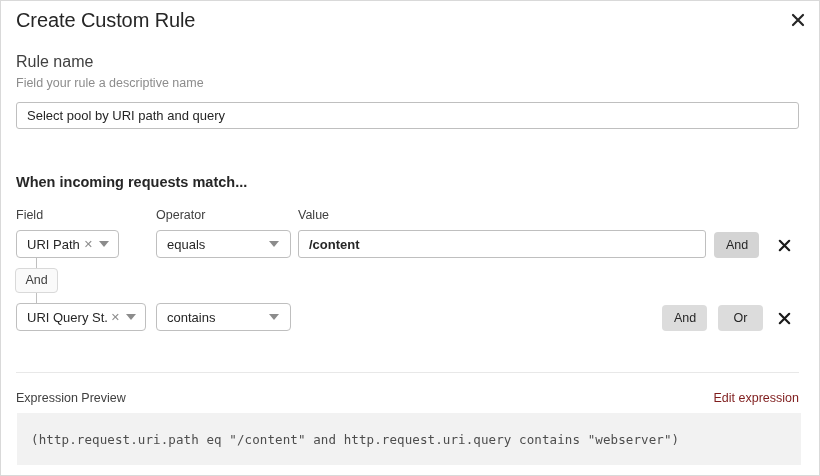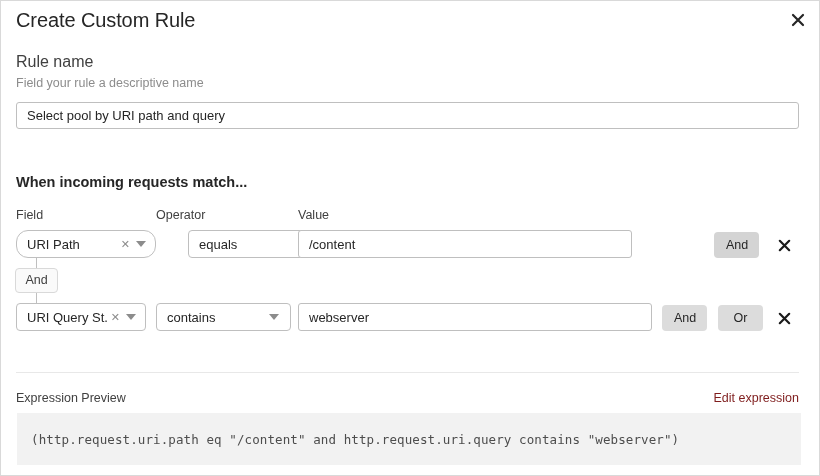--- a/index.html
+++ b/index.html
@@ -124,26 +124,26 @@
   .select .caret {
     flex: 0 0 auto;
     width: 0; height: 0;
     border-left: 5px solid transparent;
     border-right: 5px solid transparent;
     border-top: 6px solid #8c8c8c;
     margin-right: 3px;
   }
   .select.op { padding-right: 8px; }
 
-  #field-select-1 { left: 15px;  top: 229px; width: 140px; border-radius: 12px; }
-  #op-select-1    { left: 155px; top: 229px; width: 135px; margin-left: 32px; }
+  #field-select-1 { left: 15px;  top: 229px; width: 103px; }
+  #op-select-1    { left: 155px; top: 229px; width: 135px; }
   #field-select-2 { left: 15px;  top: 302px; width: 130px; }
   #op-select-2    { left: 155px; top: 302px; width: 135px; gap: 16px; }
 
-  #value-input-1 { left: 297px; top: 229px; width: 334px; height: 28px; }
+  #value-input-1 { left: 297px; top: 229px; width: 408px; height: 28px; font-weight: bold; }
   #value-input-2 { left: 297px; top: 302px; width: 354px; height: 28px; }
 
   
   .logic-btn {
     position: absolute;
     height: 26px;
     border: none;
     border-radius: 4px;
     background: #d4d4d4;
     color: #262626;
@@ -283,21 +283,20 @@
     <span class="sel-text">URI Query St...</span>
     <span class="clear-x">✕</span>
     <span class="caret"></span>
   </div>
 
   <div class="select op" id="op-select-2">
     <span class="sel-text">contains</span>
     <span class="caret"></span>
   </div>
 
-  <input class="text-input" id="value-input-2" type="text" value="webserver" style="">
 
   <button class="logic-btn soft" id="and-btn-2">And</button>
   <button class="logic-btn soft" id="or-btn-2">Or</button>
 
   <div class="remove-btn" id="remove-btn-2">
     <svg width="13" height="13" viewBox="0 0 13 13" aria-hidden="true">
       <path d="M1.8 1.8 L11.2 11.2 M11.2 1.8 L1.8 11.2" stroke="#1a1a1a" stroke-width="2.2" stroke-linecap="round"></path>
     </svg>
   </div>
 

